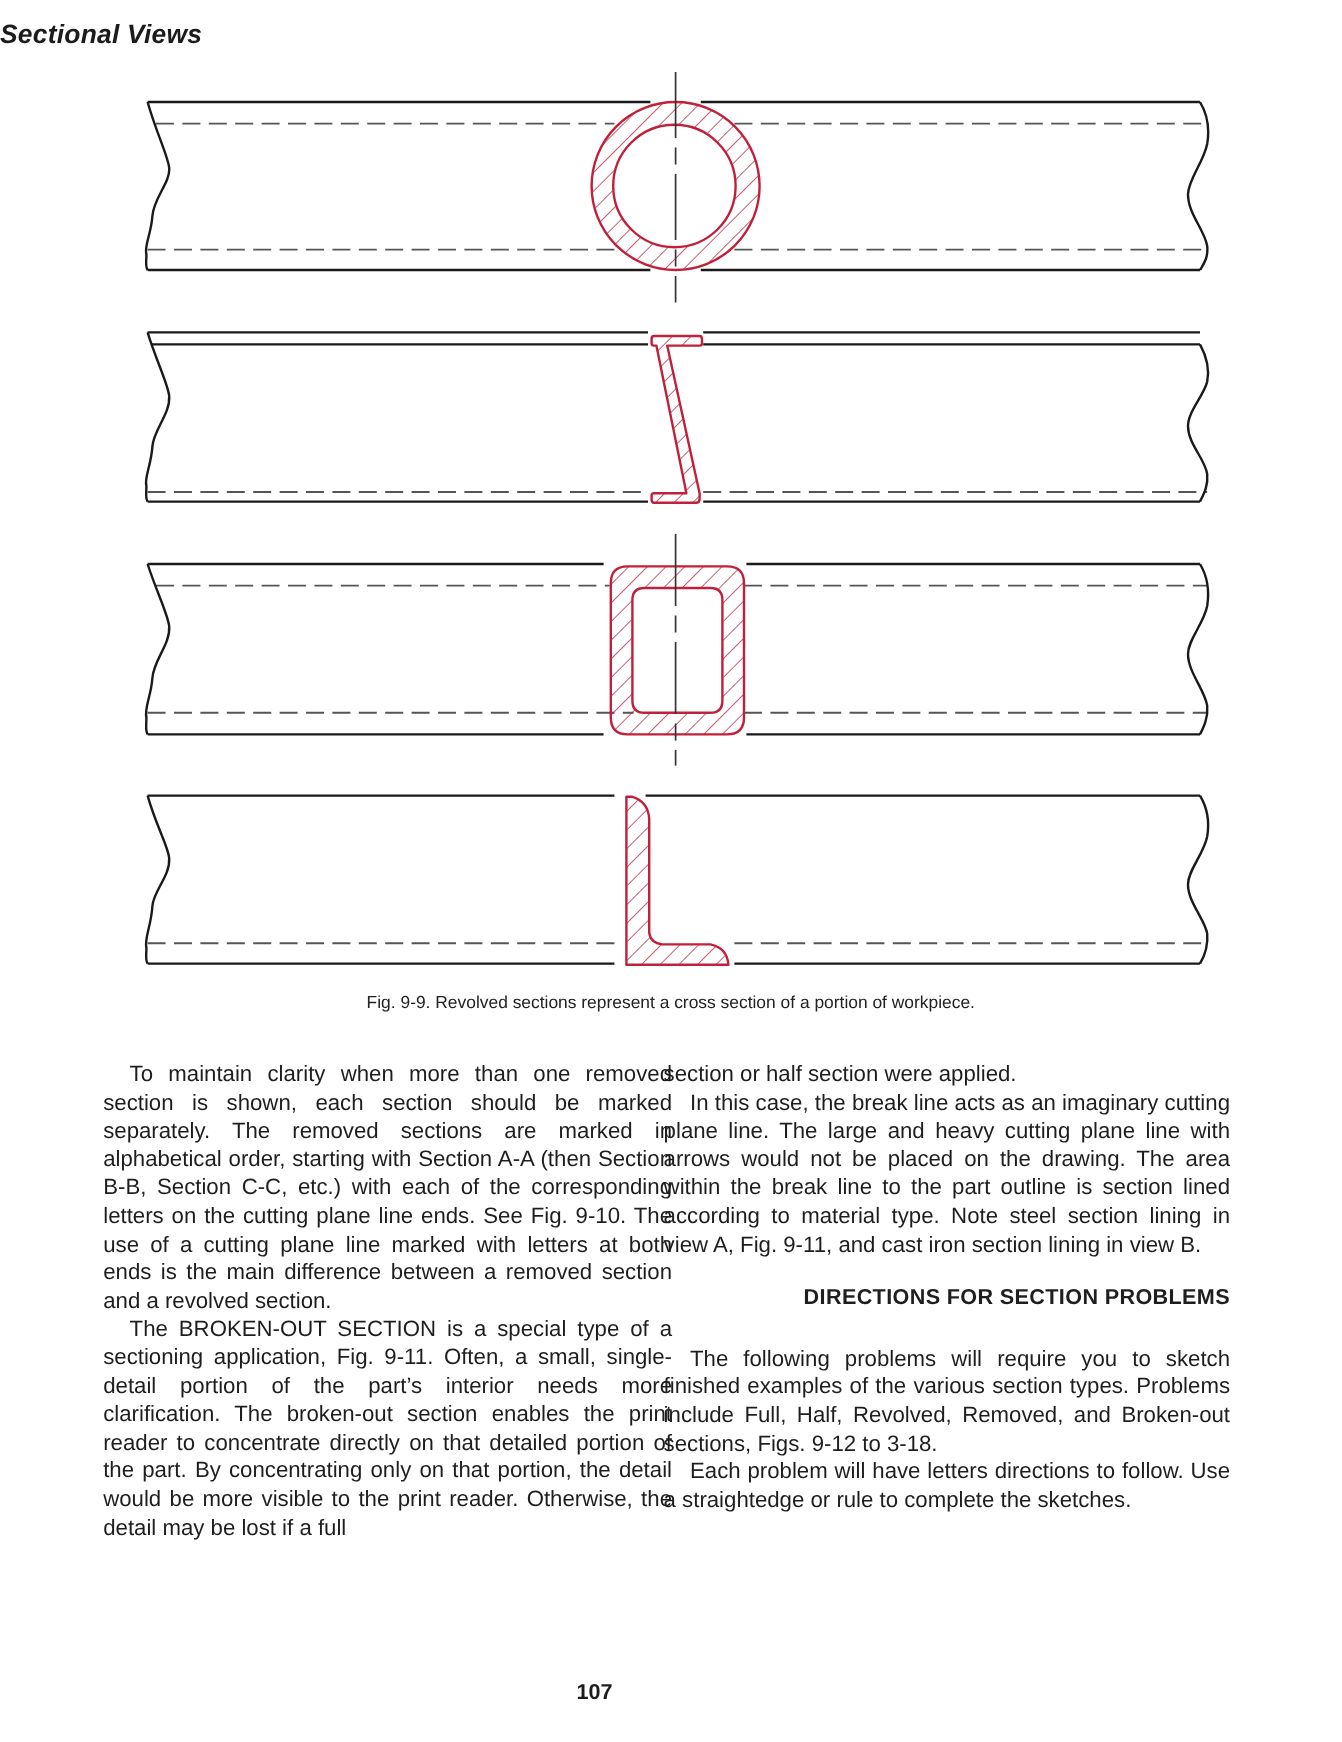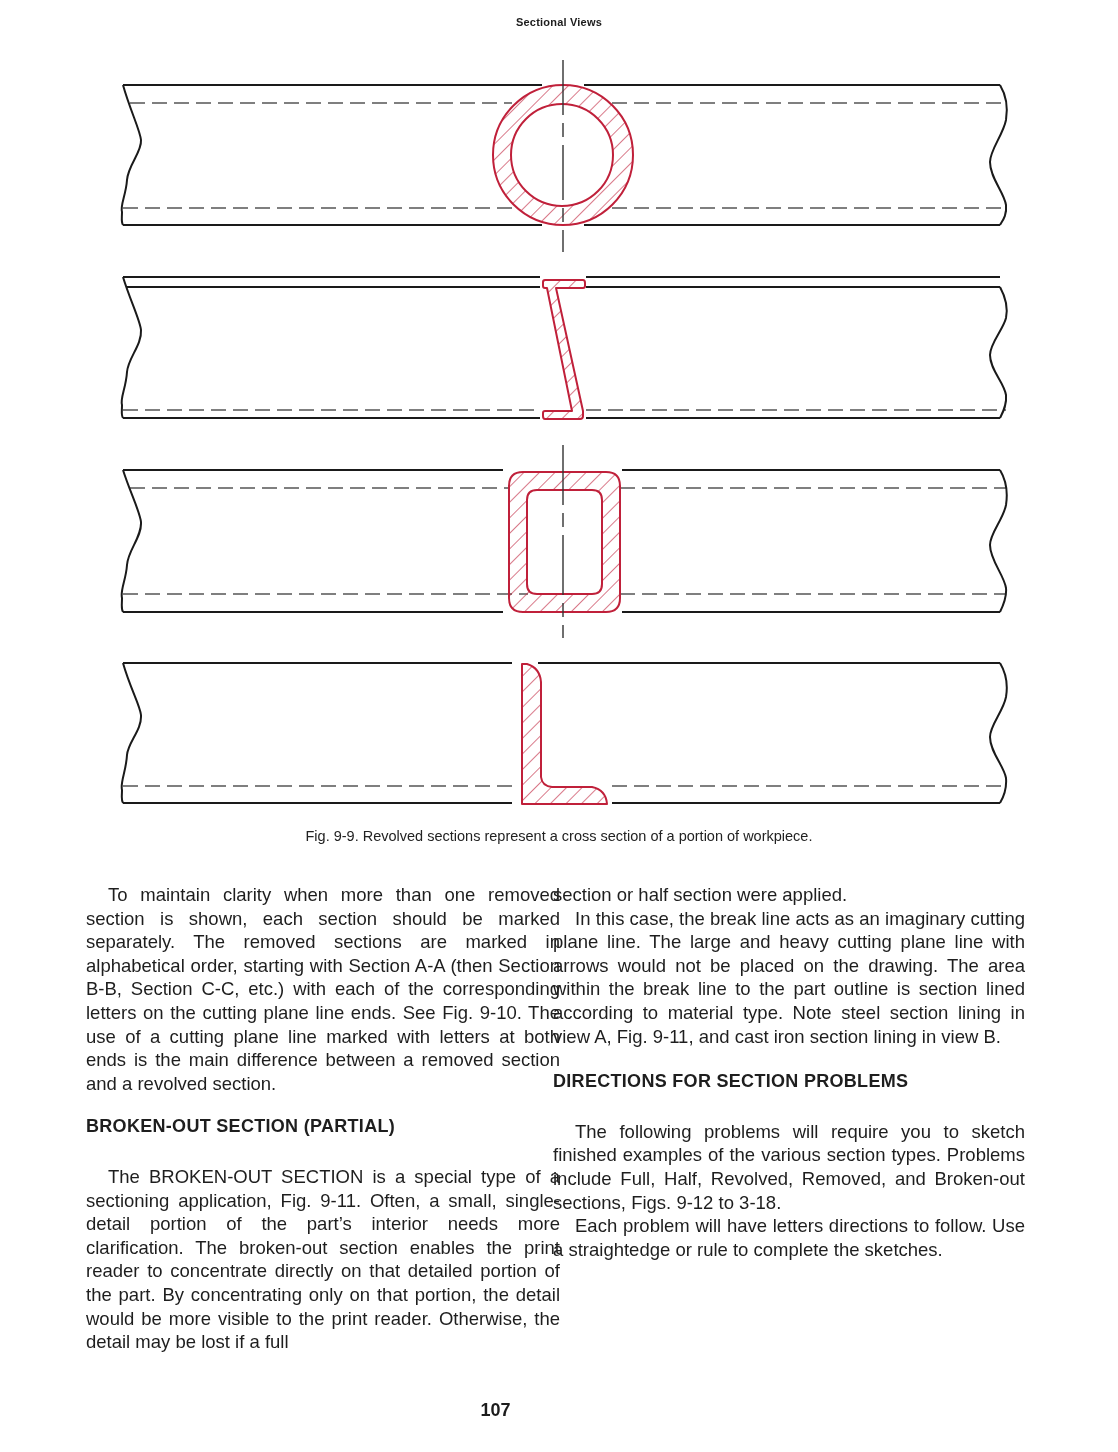--- a/index.html
+++ b/index.html
@@ -1,29 +1,29 @@
 <!DOCTYPE html>
 <html><head>
   <meta charset="utf-8">
   <style>
     html, body { margin:0; padding:0; background:#ffffff; }
     body { width:1118px; height:1452px; position:relative; overflow:hidden; color:#1c1c1c; }
-    .running-head { position:absolute; top:16px; left:0; width:1118px; text-align:center;
-      font-family:"Liberation Sans", sans-serif; font-weight:bold; font-size:11px; letter-spacing:0.2px; }
+    .running-head { position:absolute; top:16px; left:0; width:1118px; 
+      font-family:"Liberation Sans", sans-serif; font-weight:bold; font-size:22px; letter-spacing:0.2px;font-style:italic; }
     svg.fig { position:absolute; left:0; top:0; }
     .caption { position:absolute; top:828px; left:0; width:1118px; text-align:center;
       font-family:"Liberation Sans", sans-serif; font-size:14.5px; color:#222; }
     .col { position:absolute; font-family:"Liberation Sans", sans-serif; font-size:18.5px; line-height:23.6px; color:#1e1e1e; }
     .col p { margin:0; text-align:justify; text-indent:22px; }
     .col p.noindent { text-indent:0; }
     .col h3 { margin:0; font-family:"Liberation Sans", sans-serif; font-size:18px; font-weight:bold; letter-spacing:0.3px; }
     #col-left { left:86px; top:883px; width:474px; }
     #col-right { left:553px; top:883px; width:472px; }
     .h-left { margin-top:20px !important; margin-bottom:26px !important; }
-    .h-right { text-align:left; margin-top:22px !important; margin-bottom:26px !important; }
+    .h-right { text-align:right; margin-top:22px !important; margin-bottom:26px !important; }
     .page-number { position:absolute; top:1400px; left:0; width:991px; text-align:center;
       font-family:"Liberation Sans", sans-serif; font-weight:bold; font-size:18px; }
   </style>
 </head>
 <body>
 
 <div class="running-head">Sectional Views</div>
 
 <svg class="fig" width="1118" height="820" viewBox="0 0 1118 820">
   <defs>
@@ -78,21 +78,20 @@
     <path d="M123 663 C130 688 140 705 141 715 C142 730 128 742 127 755 C126 772 120 782 122 790 C122 797 121 800 123 803" stroke="#1a1a1a" stroke-width="2" fill="none"></path>
     <path d="M1000 663 C1006 673 1008 685 1006 697 C1003 712 990 725 990 737 C990 752 1004 766 1006 778 C1007 790 1003 798 1000 803" stroke="#1a1a1a" stroke-width="2" fill="none"></path>
     <path d="M522 664 L527 664 Q540 668 541 682 L541 777 Q542 786 552 787 L592 787 Q606 790 607 804 L522 804 Z" fill="url(#hatch)" stroke="#c0203a" stroke-width="2" stroke-linejoin="round"></path>
   </g>
 </svg>
 
 <div class="caption">Fig. 9-9. Revolved sections represent a cross section of a portion of workpiece.</div>
 
 <div class="col" id="col-left">
   <p>To maintain clarity when more than one removed section is shown, each section should be marked separately. The removed sections are marked in alphabetical order, starting with Section A-A (then Section B-B, Section C-C, etc.) with each of the corresponding letters on the cutting plane line ends. See Fig. 9-10. The use of a cutting plane line marked with letters at both ends is the main difference between a removed section and a revolved section.</p>
-  <h3 class="h-left">BROKEN-OUT SECTION (PARTIAL)</h3>
   <p>The BROKEN-OUT SECTION is a special type of a sectioning application, Fig. 9-11. Often, a small, single-detail portion of the part’s interior needs more clarification. The broken-out section enables the print reader to concentrate directly on that detailed portion of the part. By concentrating only on that portion, the detail would be more visible to the print reader. Otherwise, the detail may be lost if a full</p>
 </div>
 
 <div class="col" id="col-right">
   <p class="noindent">section or half section were applied.</p>
   <p>In this case, the break line acts as an imaginary cutting plane line. The large and heavy cutting plane line with arrows would not be placed on the drawing. The area within the break line to the part outline is section lined according to material type. Note steel section lining in view A, Fig. 9-11, and cast iron section lining in view B.</p>
   <h3 class="h-right">DIRECTIONS FOR SECTION PROBLEMS</h3>
   <p>The following problems will require you to sketch finished examples of the various section types. Problems include Full, Half, Revolved, Removed, and Broken-out sections, Figs. 9-12 to 3-18.</p>
   <p>Each problem will have letters directions to follow. Use a straightedge or rule to complete the sketches.</p>
 </div>

